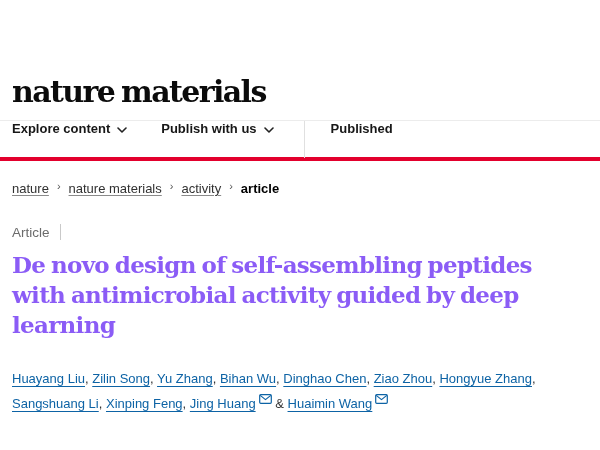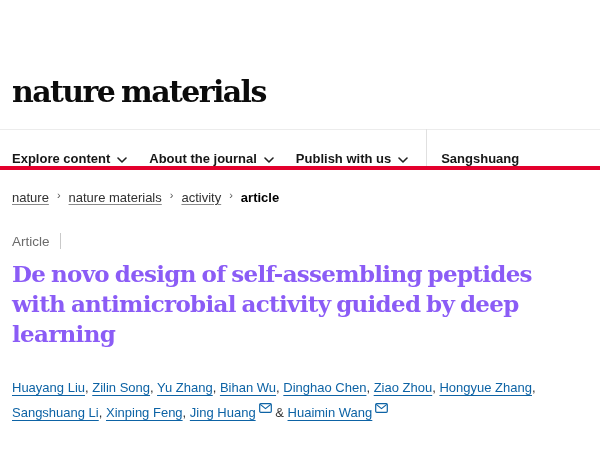--- a/index.html
+++ b/index.html
@@ -17,26 +17,27 @@
     font-size: 30px;
     line-height: 32px;
     letter-spacing: -1.6px;
     word-spacing: -2px;
     color: #0b0b0b;
     text-decoration: none;
     cursor: pointer;
   }
 
   .navbar {
-    margin-top: 21px;
+    margin-top: 12px;
     border-top: 1px solid #ececec;
     height: 37px;
     display: flex;
-    align-items: flex-end;
+    align-items: flex-start;
     padding-left: 12px;
+    gap: 12px;
   }
   .nav-item {
     display: inline-flex;
     align-items: center;
     font-size: 13px;
     font-weight: 700;
     color: #171717;
     text-decoration: none;
     margin-right: 22px;
     cursor: pointer;
@@ -138,38 +139,30 @@
   <div class="navbar">
     <a class="nav-item">
       <span>Explore content</span>
       <span class="chev">
         <svg width="10" height="6" viewBox="0 0 10 6">
             <polyline points="1,1 5,5 9,1" fill="none" stroke="#222" stroke-width="1.6" stroke-linecap="round" stroke-linejoin="round"></polyline>
           </svg>
       </span>
     </a>
     <a class="nav-item">
-      <span>About the journal</span>
-      <span class="chev">
-        <svg width="10" height="6" viewBox="0 0 10 6">
-            <polyline points="1,1 5,5 9,1" fill="none" stroke="#222" stroke-width="1.6" stroke-linecap="round" stroke-linejoin="round"></polyline>
-          </svg>
-      </span>
-    </a>
-    <a class="nav-item">
       <span>Publish with us</span>
       <span class="chev">
         <svg width="10" height="6" viewBox="0 0 10 6">
             <polyline points="1,1 5,5 9,1" fill="none" stroke="#222" stroke-width="1.6" stroke-linecap="round" stroke-linejoin="round"></polyline>
           </svg>
       </span>
     </a>
     <div class="nav-divider"></div>
     <a class="nav-item subscribe">
-      <span>Sangshuang</span>
+      <span>Published</span>
     </a>
   </div>
 
   
   <div class="accent-rule" style="background: rgb(227, 0, 45);"></div>
 
   <div class="inner">
 
     <nav class="breadcrumb">
       <a class="crumb-link">nature</a>

